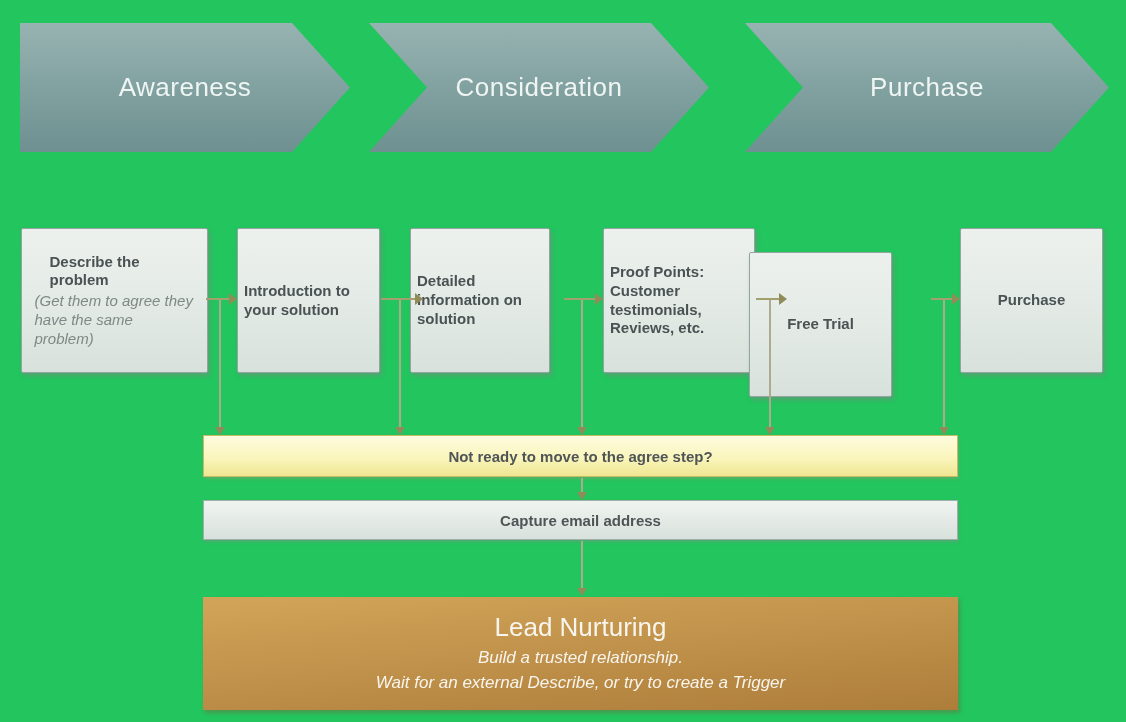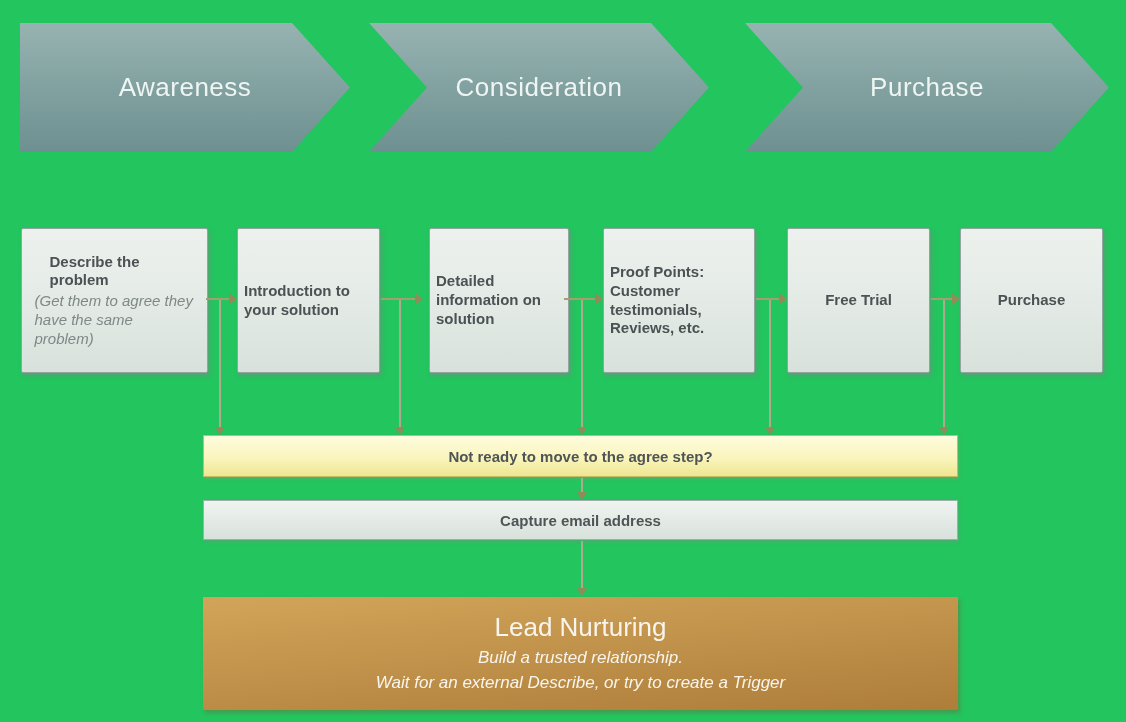--- a/index.html
+++ b/index.html
@@ -31,23 +31,23 @@
     box-shadow:2px 3px 4px rgba(125,135,130,.55);
     display:flex;flex-direction:column;align-items:center;justify-content:center;
     padding:6px;
   }
   .box-title{font-weight:bold;color:#4B5254;font-size:15px;line-height:1.25;}
   .box-note{font-style:italic;color:#7E8987;font-size:15px;line-height:1.25;margin-top:2px;}
   .b1{left:21px;width:187px;}
   .b1 .box-title{max-width:130px;}
   .b1 .box-note{max-width:160px;}
   .b2{left:237px;width:143px;}
-  .b3{left:429px;width:140px;}
+  .b3{left:410px;width:140px;}
   .b4{left:603px;width:152px;}
-  .b5{left:787px;width:143px;}
+  .b5{left:749px;width:143px;margin-top:24px;}
   .b6{left:960px;width:143px;}
 
   
   .hline{position:absolute;top:298px;height:2px;background:#A3A06E;}
   .rhead{position:absolute;top:293px;width:0;height:0;
     border-top:6px solid transparent;border-bottom:6px solid transparent;
     border-left:8px solid #8F8C5A;}
   .vline{position:absolute;width:2px;background:#ADAB8D;}
   .vhead{position:absolute;width:0;height:0;
     border-left:5.5px solid transparent;border-right:5.5px solid transparent;

